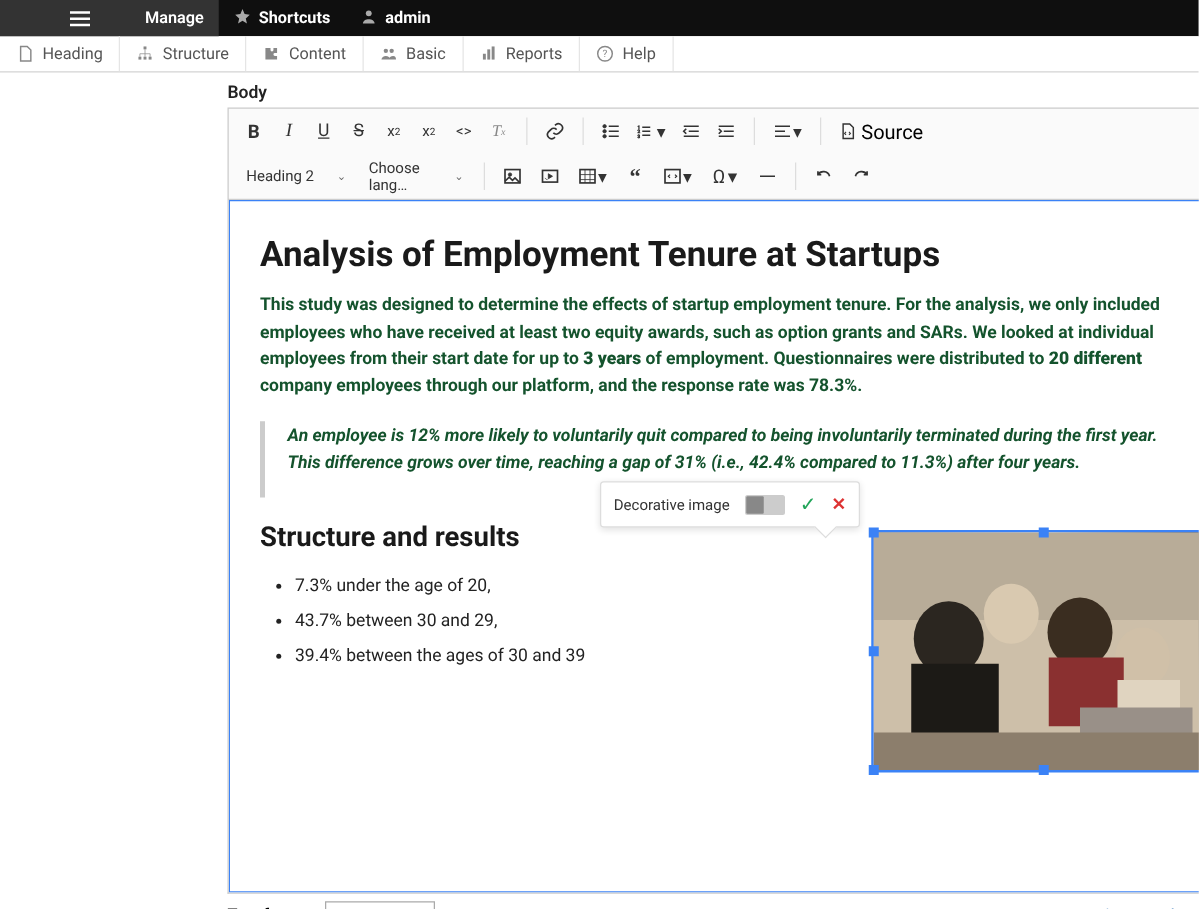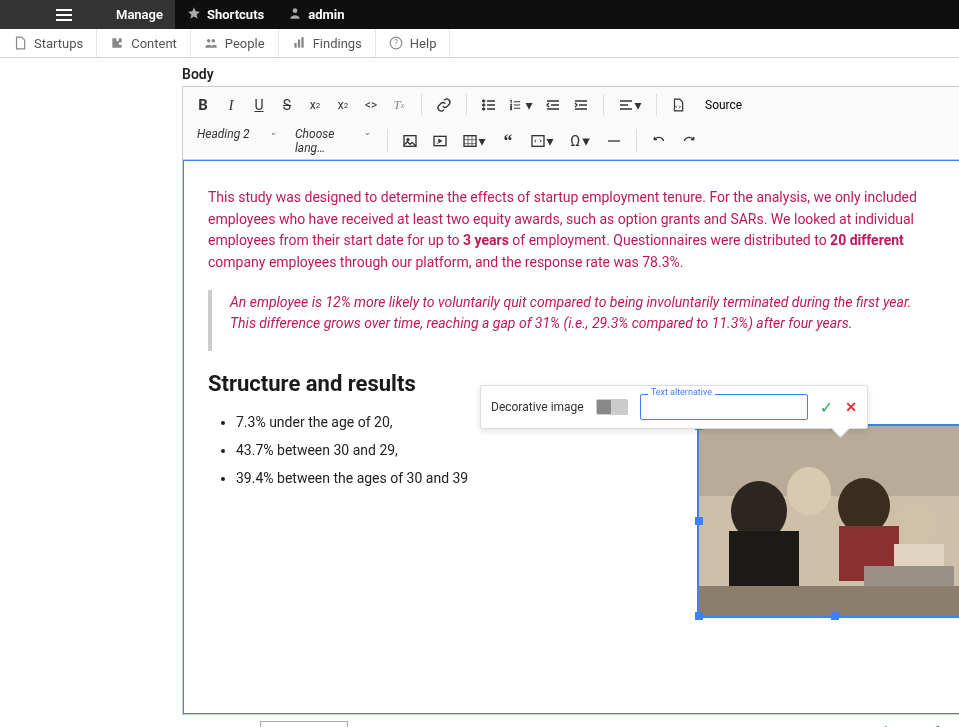--- a/index.html
+++ b/index.html
@@ -22,30 +22,30 @@
 
 .main { width: 795px; margin: 0 0 0 182px; padding-top: 6px; }
 .field-label { font-weight: 600; font-size: 14px; color: #222; padding: 2px 0 4px 0; }
 
 
 .ck-toolbar { border: 1px solid #ccc; background: #fafafa; padding: 4px 6px; display: flex; flex-wrap: wrap; align-items: center; gap: 2px; }
 .ck-toolbar .grp { display: flex; align-items: center; }
 .ck-sep { width: 1px; height: 22px; background: #ddd; margin: 0 6px; }
 .ck-btn { width: 28px; height: 28px; display: inline-flex; align-items: center; justify-content: center; border-radius: 2px; cursor: pointer; color: #333; }
 .ck-btn svg { width: 16px; height: 16px; fill: #333; stroke: #333; }
-.ck-drop { display: inline-flex; height: 28px; padding: 0 8px; font-size: 12px; cursor: pointer; color: #333; gap: 4px; font-style: italic; }
+.ck-drop { display: inline-flex; align-items: center; height: 28px; padding: 0 8px; font-size: 12px; cursor: pointer; color: #333; gap: 4px; }
 .ck-drop .caret { font-size: 9px; color: #666; }
-.source-btn { display: inline-flex; align-items: center; gap: 20px; font-size: 12px; padding: 0 6px; height: 28px; cursor: pointer; }
+.source-btn { display: inline-flex; align-items: center; gap: 4px; font-size: 16px; padding: 0 6px; height: 28px; cursor: pointer; }
 
 
 .ck-content { border: 1px solid #ccc; border-top: none; padding: 0; height: 555px; overflow: hidden; position: relative; }
 .ck-focus { border: 1px solid #3b82f6; margin: 0; padding: 26px 24px 24px 24px; height: 100%; position: relative; }
 .ck-content h2 { font-size: 28px; font-weight: 700; color: #1a1a1a; margin-bottom: 14px; }
 .ck-content h3 { font-size: 22px; font-weight: 700; color: #1a1a1a; margin: 16px 0 12px 0; }
-.ck-content p { font-size: 14px; line-height: 1.55; color: #be185d; margin-bottom: 14px; }
+.ck-content p { font-size: 14px; line-height: 1.55; color: #14532d; margin-bottom: 14px; font-weight: bold; }
 .ck-content blockquote { border-left: 4px solid #ccc; padding: 2px 18px; margin: 16px 0 20px 0; font-style: italic; color: #333; }
 .ck-content ul { padding-left: 28px; }
 .ck-content li { font-size: 14px; line-height: 2.0; color: #222; list-style: disc; }
 
 .img-wrap { position: absolute; right: 2px; top: 263px; width: 272px; height: 190px; border: 2px solid #3b82f6; box-sizing: content-box; }
 .img-wrap .fakeimg { width: 100%; height: 100%; background: linear-gradient(135deg,#8a7a6a 0%, #c0b4a4 30%, #4a4038 55%, #b5a896 80%, #d6ccc0 100%); position: relative; overflow: hidden; }
 .fakeimg svg { position:absolute; top:0; left:0; }
 .handle { position: absolute; width: 8px; height: 8px; background: #3b82f6; }
 .h-tl{top:-4px;left:-4px}.h-bl{bottom:-4px;left:-4px}
 .h-tm{top:-4px;left:calc(50% - 4px)}.h-bm{bottom:-4px;left:calc(50% - 4px)}
@@ -97,43 +97,53 @@
         </svg></span>
     <span>admin</span>
   </div>
 </div>
 
 <div class="admintabs">
   <div class="tab">
     <svg width="14" height="14" viewBox="0 0 24 24">
         <path d="M6 2h9l5 5v15H6z" fill="none" stroke="#888" stroke-width="2"></path>
       </svg>
-    <span>Startups</span>
+    <span>Heading</span>
+  </div>
+  <div class="tab">
+    <svg width="14" height="14" viewBox="0 0 24 24">
+        <rect x="10" y="2" width="4" height="4"></rect>
+        <rect x="3" y="16" width="4" height="4"></rect>
+        <rect x="10" y="16" width="4" height="4"></rect>
+        <rect x="17" y="16" width="4" height="4"></rect>
+        <path d="M12 6v6M5 16v-4h14v4M12 12v4" stroke="#888" fill="none"></path>
+      </svg>
+    <span>Structure</span>
   </div>
   <div class="tab">
     <svg width="14" height="14" viewBox="0 0 24 24">
         <path d="M4 4h7v3a2 2 0 004 0V4h5v7h-3a2 2 0 000 4h3v5H4z"></path>
       </svg>
     <span>Content</span>
   </div>
   <div class="tab">
     <svg width="14" height="14" viewBox="0 0 24 24">
         <circle cx="8" cy="8" r="3"></circle>
         <circle cx="16" cy="8" r="3"></circle>
         <path d="M2 20c0-3 3-5 6-5s6 2 6 5M12 20c0-3 3-5 6-5s4 2 4 5"></path>
       </svg>
-    <span>People</span>
+    <span>Basic</span>
   </div>
   <div class="tab">
     <svg width="14" height="14" viewBox="0 0 24 24">
         <rect x="4" y="12" width="4" height="8"></rect>
         <rect x="10" y="6" width="4" height="14"></rect>
         <rect x="16" y="2" width="4" height="18"></rect>
       </svg>
-    <span>Findings</span>
+    <span>Reports</span>
   </div>
   <div class="tab">
     <svg width="14" height="14" viewBox="0 0 24 24">
         <circle cx="12" cy="12" r="10" fill="none" stroke="#888" stroke-width="2"></circle>
         <text x="12" y="17" text-anchor="middle" font-size="14" fill="#888">?</text>
       </svg>
     <span>Help</span>
   </div>
 </div>
 
@@ -265,25 +275,26 @@
       </span>
     <span class="ck-btn">
         <svg viewBox="0 0 24 24">
           <path d="M15 10h4V6M19 10c-3-5-12-5-14 2" fill="none" stroke="#333" stroke-width="2"></path>
         </svg>
       </span>
   </div>
 
   <div class="ck-content">
     <div class="ck-focus">
+      <h2>Analysis of Employment Tenure at Startups</h2>
       <p>
         <span>This study was designed to determine the effects of startup employment tenure. For the analysis, we only included employees who have received at least two equity awards, such as option grants and SARs. We looked at individual employees from their start date for up to </span><b>3 years</b><span> of employment. Questionnaires were distributed to </span><b>20 different</b><span> company employees through our platform, and the response rate was 78.3%.</span>
       </p>
       <blockquote>
-        <p>An employee is 12% more likely to voluntarily quit compared to being involuntarily terminated during the first year. This difference grows over time, reaching a gap of 31% (i.e., 29.3% compared to 11.3%) after four years.</p>
+        <p>An employee is 12% more likely to voluntarily quit compared to being involuntarily terminated during the first year. This difference grows over time, reaching a gap of 31% (i.e., 42.4% compared to 11.3%) after four years.</p>
       </blockquote>
       <div class="left-col">
         <h3>Structure and results</h3>
         <ul>
           <li>7.3% under the age of 20,</li>
           <li>43.7% between 30 and 29,</li>
           <li>39.4% between the ages of 30 and 39</li>
         </ul>
       </div>
 
@@ -309,24 +320,20 @@
         <div class="handle h-ml"></div>
 
         <div class="handle h-bl"></div>
         <div class="handle h-bm"></div>
 
       </div>
 
       <div class="balloon">
         <span class="lbl">Decorative image</span>
         <span class="switch"></span>
-        <span class="field-wrap">
-          <span class="legend">Text alternative</span>
-          <input type="text" value="" style="">
-        </span>
         <span class="ok">✓</span>
         <span class="cancel">✕</span>
       </div>
     </div>
   </div>
 
   <div class="format-row">
     <div class="left">
       <label>Text format</label>
       <select>

